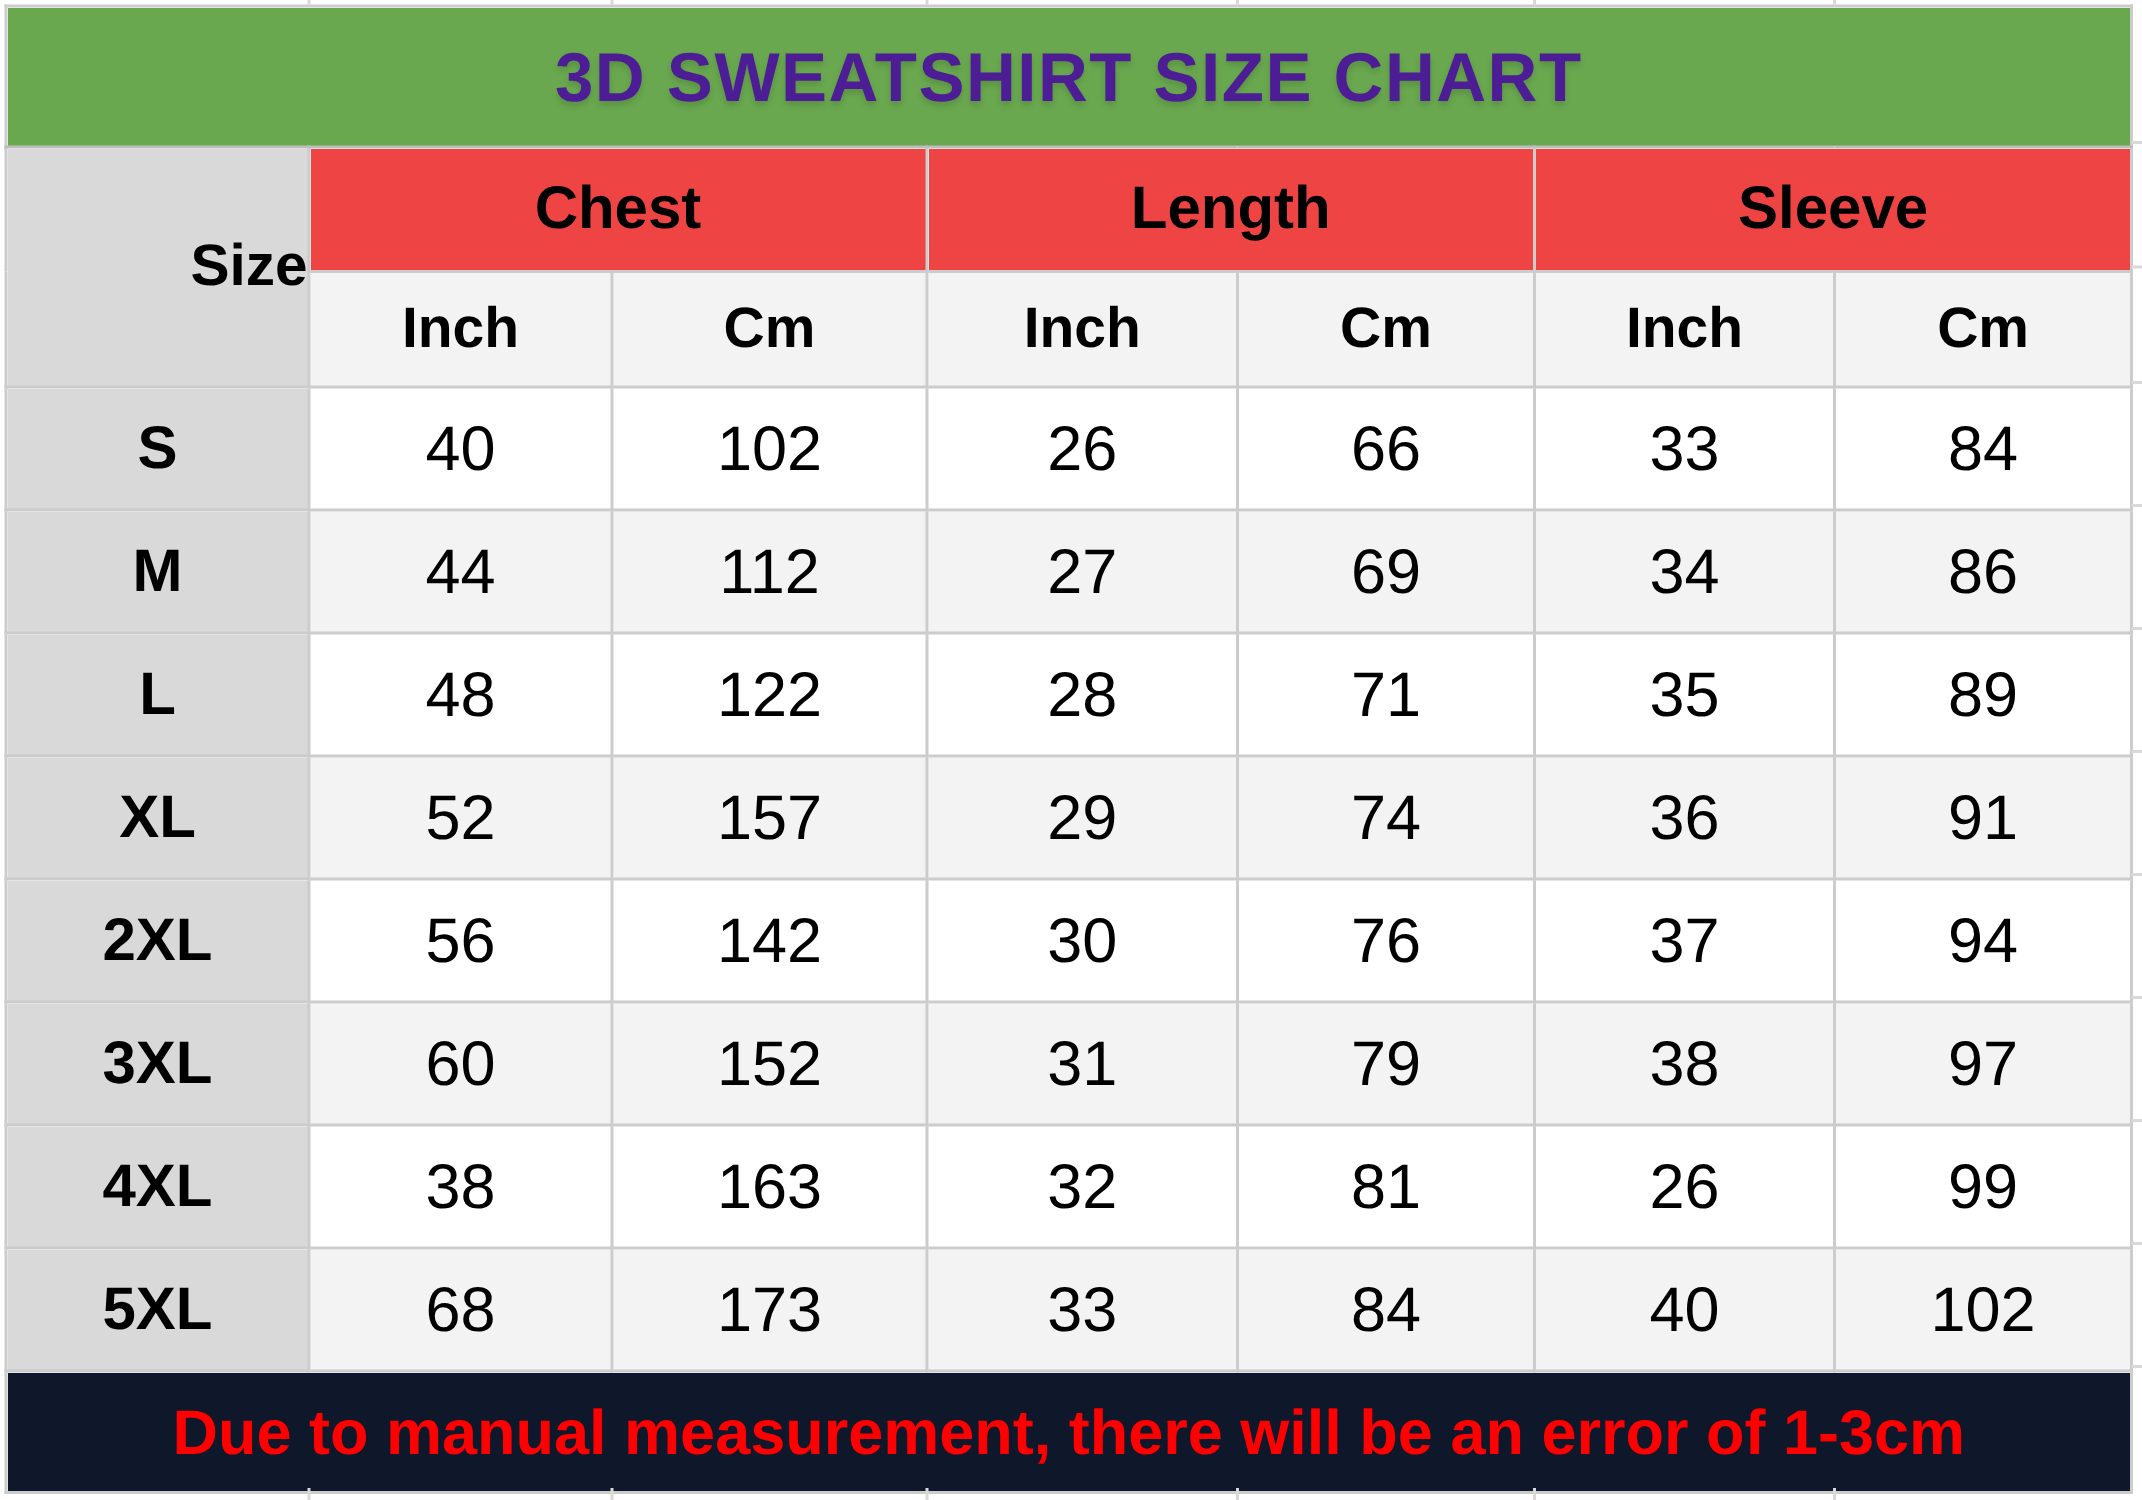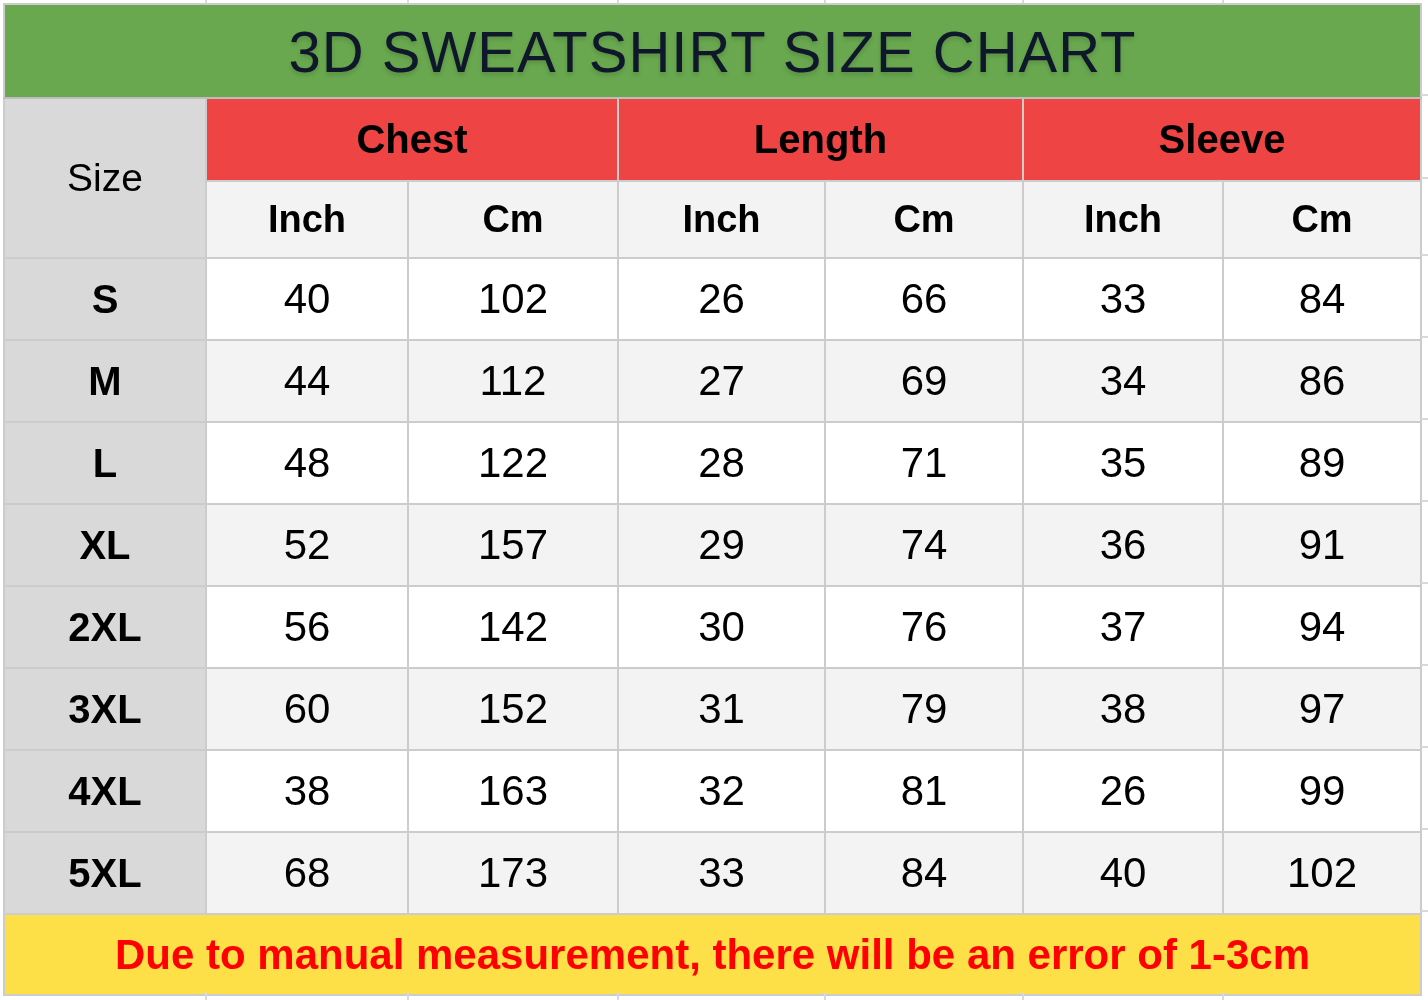--- a/index.html
+++ b/index.html
@@ -31,32 +31,33 @@
     text-align: center;
     vertical-align: middle;
     padding: 0;
     color: #000000;
     overflow: hidden;
     white-space: nowrap;
   }
   tr.title-row td {
     height: 92px;
     background: #69a84f;
-    color: #0f172a;
-    font-weight: normal;
-    font-size: 58px;
+    color: #4c1d95;
+    font-weight: bold;
+    font-size: 46px;
     letter-spacing: 1px;
     text-shadow: 0 3px 4px rgba(0,0,0,0.14);
     border-bottom-color: #bdbdbd;
   }
   tr.group-row td { height: 81px; }
   .size-head {
     background: #d9d9d9;
-    font-weight: normal;
+    font-weight: bold;
     font-size: 39px;
+    text-align: right;
   }
   .group-head {
     background: #ef4444;
     font-weight: bold;
     font-size: 40px;
   }
   tr.unit-row td {
     height: 75px;
     background: #f3f3f3;
     font-weight: bold;
@@ -69,21 +70,21 @@
     font-size: 40px;
   }
   tr.data-row td.val {
     background: #ffffff;
     font-weight: normal;
     font-size: 42px;
   }
   tr.data-row.striped td.val { background: #f3f3f3; }
   tr.note-row td {
     height: 79px;
-    background: #fde047;
+    background: #0f172a;
     color: #ff0000;
     font-weight: bold;
     font-size: 42px;
   }
   
   .vtick { position: absolute; width: 2px; background: #d9d9d9; }
   .vtick.top { top: 0; height: 3px; }
   .vtick.bottom { top: 992px; height: 8px; }
   .htick { position: absolute; left: 1421px; width: 7px; height: 2px; background: #d9d9d9; }
 </style>

